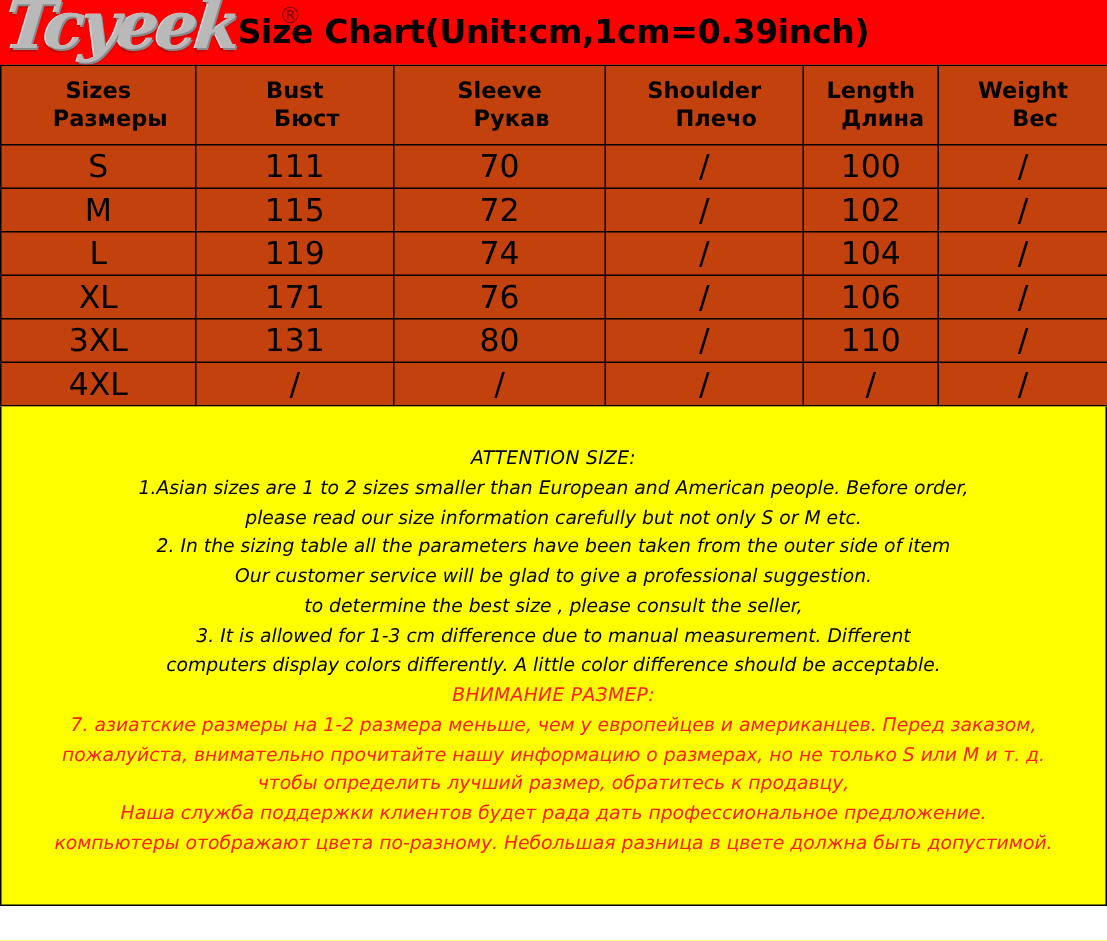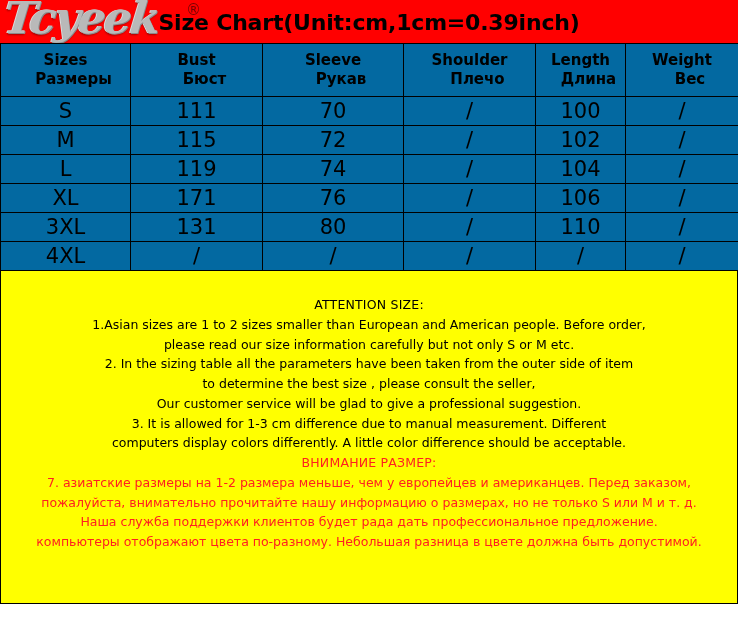--- a/index.html
+++ b/index.html
@@ -52,21 +52,21 @@
     color:#7a0000;
     font-family:"DejaVu Sans", sans-serif;
     line-height:1;
   }
 
   
   table.size-chart{
     width:738px;
     border-collapse:collapse;
     table-layout:fixed;
-    background:#0369a1;
+    background:#c2410c;
   }
   table.size-chart td,
   table.size-chart th{
     border:1px solid #000000;
     text-align:center;
     vertical-align:middle;
     padding:0;
     color:#000000;
   }
   col.c-size{width:130px;}
@@ -107,21 +107,21 @@
     overflow:hidden;
   }
   .notes-en, .notes-ru{
     text-align:center;
     font-family:"DejaVu Sans", sans-serif;
     font-size:12.5px;
     line-height:1.58;
   }
   .notes-en{color:#000000;}
   .notes-ru{color:#ff2020;}
-  .notes-en p, .notes-ru p{margin:0;padding:0 6px;}
+  .notes-en p, .notes-ru p{margin:0;padding:0 6px;font-style:italic;}
   .note-head{letter-spacing:0.2px;}
 </style>
 </head>
 <body>
 
 <div class="page">
 
   <div class="banner">
     <div class="logo">
       <span>Tcyeek</span>
@@ -218,28 +218,29 @@
       </tr>
     </tbody>
   </table>
 
   <div class="notes">
     <div class="notes-en">
       <p class="note-head">ATTENTION SIZE:</p>
       <p>1.Asian sizes are 1 to 2 sizes smaller than European and American people. Before order,</p>
       <p>please read our size information carefully but not only S or M etc.</p>
       <p>2. In the sizing table all the parameters have been taken from the outer side of item</p>
+      <p>Our customer service will be glad to give a professional suggestion.</p>
       <p>to determine the best size , please consult the seller,</p>
-      <p>Our customer service will be glad to give a professional suggestion.</p>
       <p>3. It is allowed for 1-3 cm difference due to manual measurement. Different</p>
       <p>computers display colors differently. A little color difference should be acceptable.</p>
     </div>
     <div class="notes-ru">
       <p class="note-head">ВНИМАНИЕ РАЗМЕР:</p>
       <p>7. азиатские размеры на 1-2 размера меньше, чем у европейцев и американцев. Перед заказом,</p>
       <p>пожалуйста, внимательно прочитайте нашу информацию о размерах, но не только S или M и т. д.</p>
+      <p>чтобы определить лучший размер, обратитесь к продавцу,</p>
       <p>Наша служба поддержки клиентов будет рада дать профессиональное предложение.</p>
       <p>компьютеры отображают цвета по-разному. Небольшая разница в цвете должна быть допустимой.</p>
     </div>
 
   </div>
 
 </div>
 
 </body></html>

